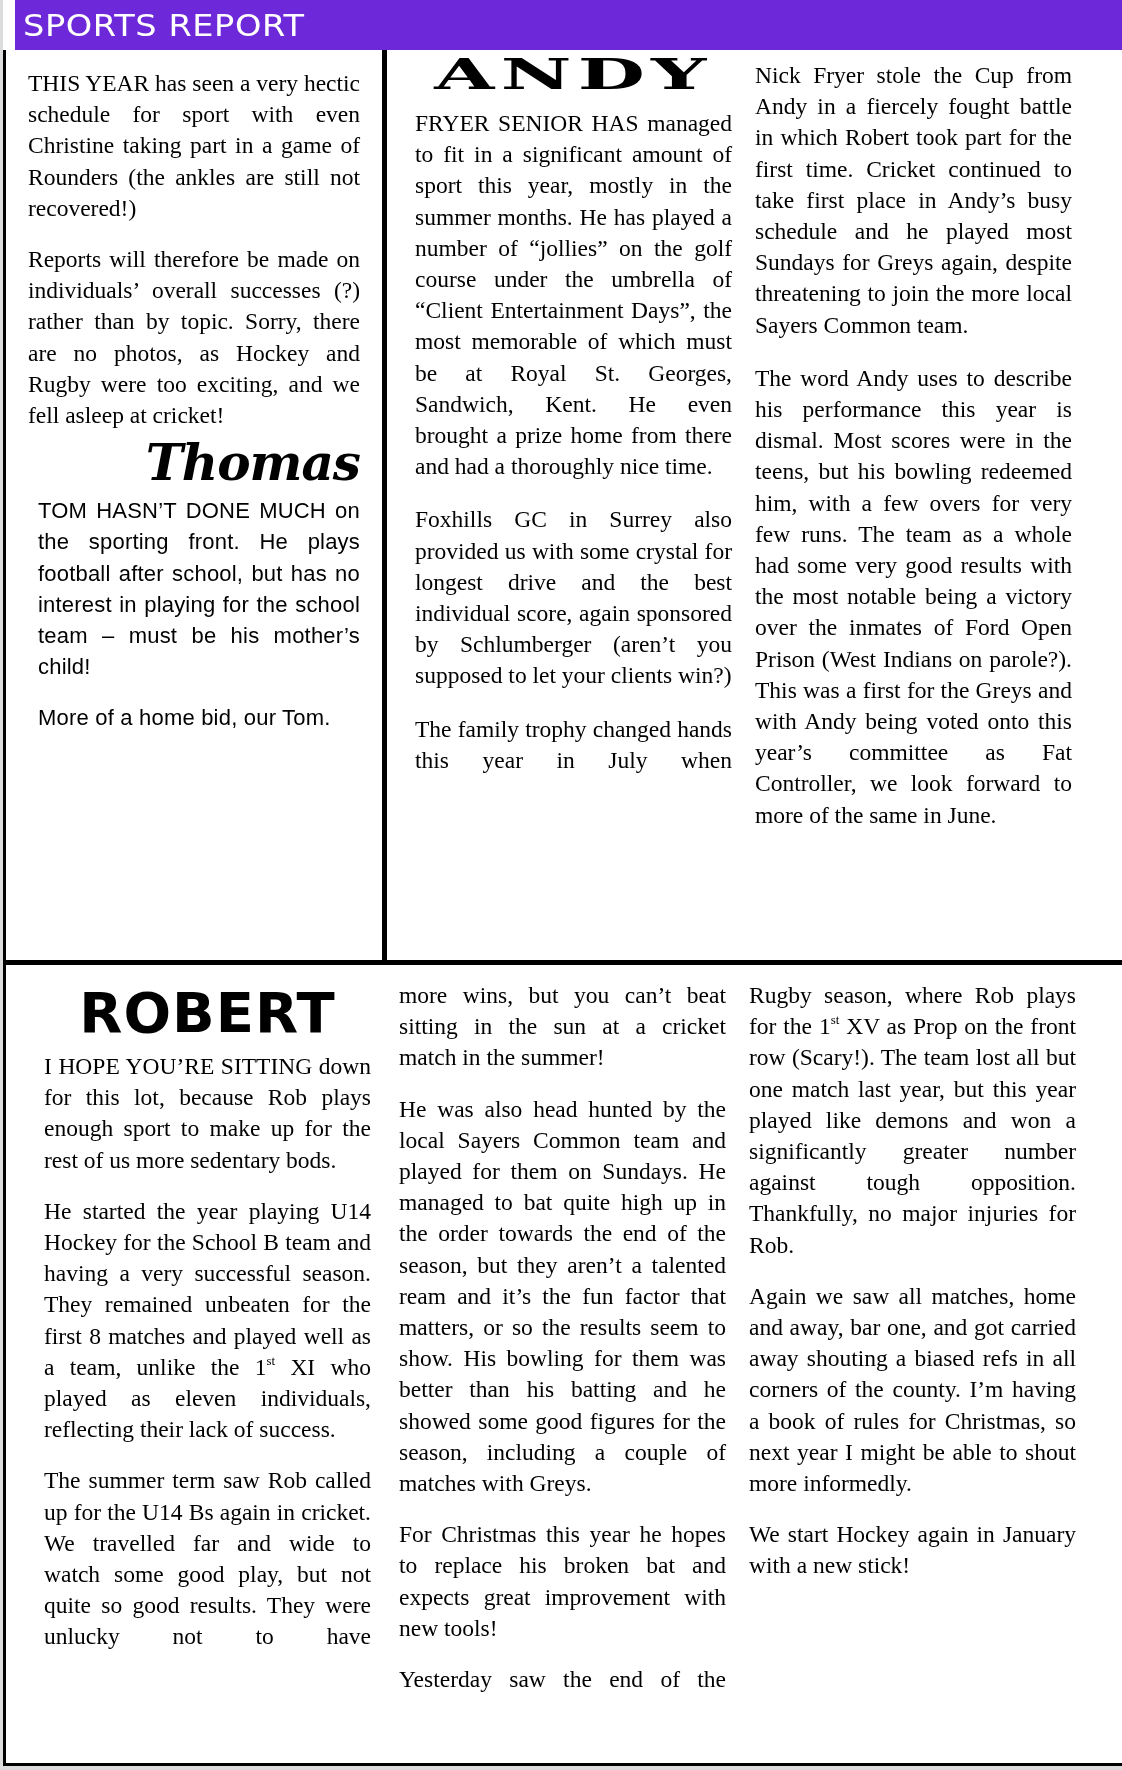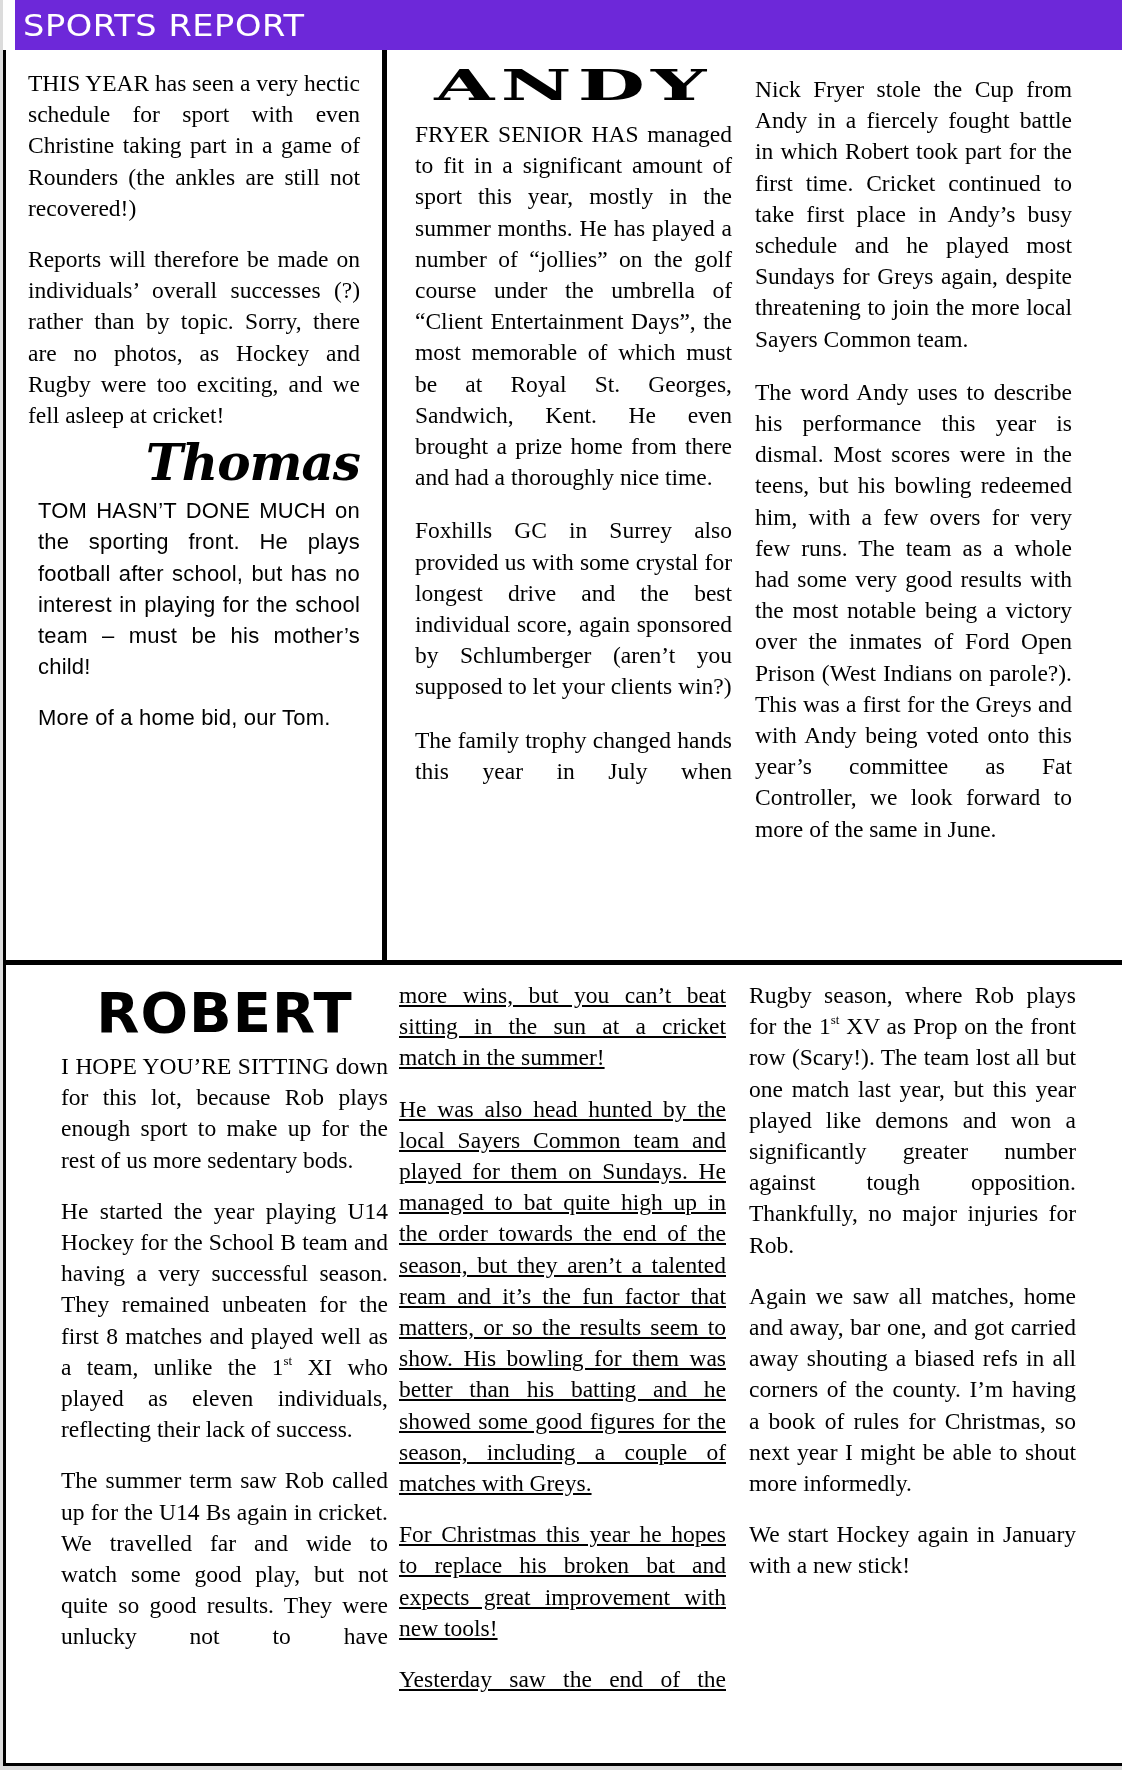--- a/index.html
+++ b/index.html
@@ -61,40 +61,40 @@
 <div class="col" style="left:28px; top:68px; width:332px;">
   <p>THIS YEAR has seen a very hectic schedule for sport with even Christine taking part in a game of Rounders (the ankles are still not recovered!)</p>
   <p style="margin-bottom:4px;">Reports will therefore be made on individuals’ overall successes (?) rather than by topic. Sorry, there are no photos, as Hockey and Rugby were too exciting, and we fell asleep at cricket!</p>
   <div class="heading-thomas">Thomas</div>
   <div class="sans" style="padding-left:10px; padding-right:0; line-height:31.2px;">
     <p>TOM HASN’T DONE MUCH on the sporting front. He plays football after school, but has no interest in playing for the school team – must be his mother’s child!</p>
     <p>More of a home bid, our Tom.</p>
   </div>
 </div>
 
-<div class="col" style="left:415px; top:55px; width:317px;">
+<div class="col" style="left:415px; top:44px; width:317px;">
   <div class="heading-andy">ANDY</div>
   <p style="margin-bottom:22px;">FRYER SENIOR HAS managed to fit in a significant amount of sport this year, mostly in the summer months. He has played a number of “jollies” on the golf course under the umbrella of “Client Entertainment Days”, the most memorable of which must be at Royal St. Georges, Sandwich, Kent. He even brought a prize home from there and had a thoroughly nice time.</p>
   <p style="margin-bottom:22px;">Foxhills GC in Surrey also provided us with some crystal for longest drive and the best individual score, again sponsored by Schlumberger (aren’t you supposed to let your clients win?)</p>
   <p style="text-align-last:justify;">The family trophy changed hands this year in July when</p>
 </div>
 
-<div class="col" style="left:755px; top:74px; width:317px;">
+<div class="col" style="left:755px; top:60px; width:317px;">
   <p style="margin-bottom:22px;">Nick Fryer stole the Cup from Andy in a fiercely fought battle in which Robert took part for the first time. Cricket continued to take first place in Andy’s busy schedule and he played most Sundays for Greys again, despite threatening to join the more local Sayers Common team.</p>
   <p>The word Andy uses to describe his performance this year is dismal. Most scores were in the teens, but his bowling redeemed him, with a few overs for very few runs. The team as a whole had some very good results with the most notable being a victory over the inmates of Ford Open Prison (West Indians on parole?). This was a first for the Greys and with Andy being voted onto this year’s committee as Fat Controller, we look forward to more of the same in June.</p>
 </div>
 
-<div class="col" style="left:61px; top:975px; width:327px;">
+<div class="col" style="left:44px; top:975px; width:327px;">
   <div class="heading-robert">ROBERT</div>
   <p>I HOPE YOU’RE SITTING down for this lot, because Rob plays enough sport to make up for the rest of us more sedentary bods.</p>
   <p><span>He started the year playing U14 Hockey for the School B team and having a very successful season. They remained unbeaten for the first 8 matches and played well as a team, unlike the 1</span><sup>st</sup><span> XI who played as eleven individuals, reflecting their lack of success.</span></p>
   <p style="text-align-last:justify;">The summer term saw Rob called up for the U14 Bs again in cricket. We travelled far and wide to watch some good play, but not quite so good results. They were unlucky not to have</p>
 </div>
 
-<div class="col" style="left:399px; top:980px; width:327px;text-decoration:underline;">
+<div class="col" style="left:399px; top:980px; width:327px;">
   <p>more wins, but you can’t beat sitting in the sun at a cricket match in the summer!</p>
   <p>He was also head hunted by the local Sayers Common team and played for them on Sundays. He managed to bat quite high up in the order towards the end of the season, but they aren’t a talented ream and it’s the fun factor that matters, or so the results seem to show. His bowling for them was better than his batting and he showed some good figures for the season, including a couple of matches with Greys.</p>
   <p>For Christmas this year he hopes to replace his broken bat and expects great improvement with new tools!</p>
   <p style="text-align-last:justify;">Yesterday saw the end of the</p>
 </div>
 
 <div class="col" style="left:749px; top:980px; width:327px;">
   <p><span>Rugby season, where Rob plays for the 1</span><sup>st</sup><span> XV as Prop on the front row (Scary!). The team lost all but one match last year, but this year played like demons and won a significantly greater number against tough opposition. Thankfully, no major injuries for Rob.</span></p>
   <p>Again we saw all matches, home and away, bar one, and got carried away shouting a biased refs in all corners of the county. I’m having a book of rules for Christmas, so next year I might be able to shout more informedly.</p>
   <p>We start Hockey again in January with a new stick!</p>

